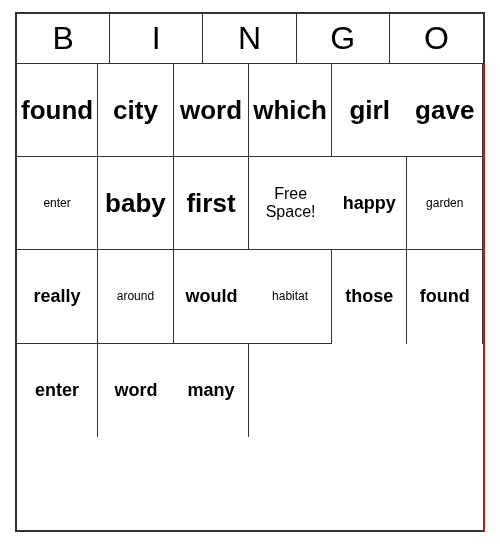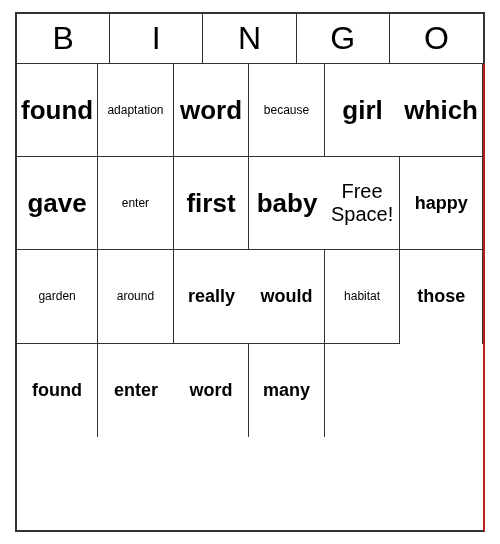--- a/index.html
+++ b/index.html
@@ -89,81 +89,78 @@
     .cell-text.medium {
       font-size: 18px;
       font-weight: bold;
     }
 
     .cell-text.small {
       font-size: 12px;
     }
 
     .cell-text.free-space {
-      font-size: 20px;
+      font-size: 16px;
       font-weight: normal;
     }
   </style>
 </head>
 <body>
 
 <div class="bingo-container">
   <div class="bingo-header">
   <div class="bingo-header-cell">B</div>
       <div class="bingo-header-cell">I</div>
       <div class="bingo-header-cell">N</div>
       <div class="bingo-header-cell">G</div>
       <div class="bingo-header-cell">O</div>
     </div>
   <div class="bingo-grid">
   <div class="bingo-cell">
         <span class="cell-text large">found</span>
       </div>
       <div class="bingo-cell">
-        <span class="cell-text small">adaptation</span>
+        <span class="cell-text large">city</span>
       </div>
       <div class="bingo-cell">
         <span class="cell-text large">word</span>
       </div>
       <div class="bingo-cell">
-        <span class="cell-text small">because</span>
+        <span class="cell-text large">which</span>
       </div>
       <div class="bingo-cell">
         <span class="cell-text large">girl</span>
-      </div>
-      <div class="bingo-cell">
-        <span class="cell-text large">which</span>
       </div>
       <div class="bingo-cell">
         <span class="cell-text large">gave</span>
       </div>
       <div class="bingo-cell">
         <span class="cell-text small">enter</span>
       </div>
       <div class="bingo-cell">
-        <span class="cell-text large">first</span>
+        <span class="cell-text large">baby</span>
       </div>
       <div class="bingo-cell">
-        <span class="cell-text large">baby</span>
+        <span class="cell-text large">first</span>
       </div>
       <div class="bingo-cell">
         <span class="cell-text free-space" style="white-space: pre-line;">Free
 Space!</span>
       </div>
       <div class="bingo-cell">
         <span class="cell-text medium">happy</span>
       </div>
       <div class="bingo-cell">
         <span class="cell-text small">garden</span>
       </div>
       <div class="bingo-cell">
-        <span class="cell-text small">around</span>
+        <span class="cell-text medium">really</span>
       </div>
       <div class="bingo-cell">
-        <span class="cell-text medium">really</span>
+        <span class="cell-text small">around</span>
       </div>
       <div class="bingo-cell">
         <span class="cell-text medium">would</span>
       </div>
       <div class="bingo-cell">
         <span class="cell-text small">habitat</span>
       </div>
       <div class="bingo-cell">
         <span class="cell-text medium">those</span>
       </div>

